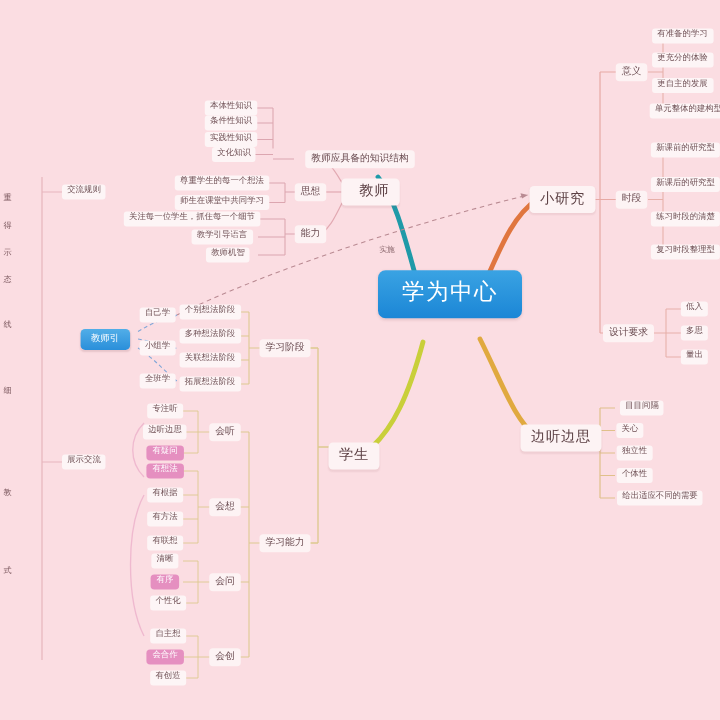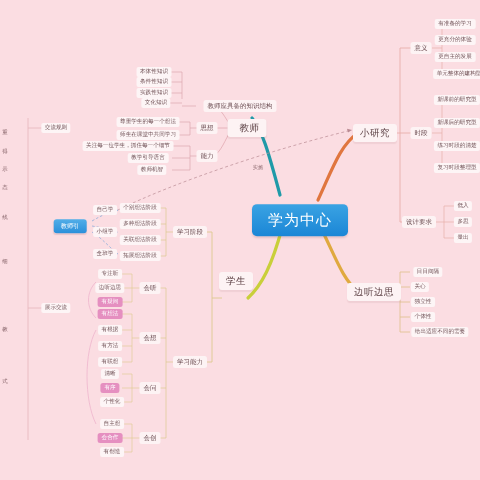--- a/index.html
+++ b/index.html
@@ -155,21 +155,21 @@
     <path d="M118,232 l-5,-1.4 l0.6,3.6 z" fill="#7fa6d8"></path>
     <path d="M118,254 l-4.6,-2.4 l-0.6,3.6 z" fill="#7fa6d8"></path>
 
     <path d="M28,118 L28,440" stroke="#e7b6bd" stroke-width="0.8" fill="none"></path>
     <path d="M28,128 L44,128 M28,308 L44,308" stroke="#e7b6bd" stroke-width="0.8" fill="none"></path>
 
     <path d="M96,282 C86,292 86,308 96,318" stroke="#efb9cf" stroke-width="0.9" fill="none"></path>
     <path d="M96,330 C84,352 84,400 96,424" stroke="#efb9cf" stroke-width="0.9" fill="none"></path>
   </svg>
 
-  <div class="node n-root" style="left:300px; top:220px;">学为中心</div>
+  <div class="node n-root" style="left:300px; top:196px;font-family:Liberation Mono, monospace;">学为中心</div>
 
   <div class="node n-cap" style="left:258px; top:168px;">实施</div>
 
   <div class="node n-l1" style="left:247px; top:128px;padding-left:12px;">教师</div>
 
   <div class="node n-l2" style="left:207px; top:128px;">思想</div>
   <div class="node n-l3" style="left:148px; top:122px;">尊重学生的每一个想法</div>
   <div class="node n-l3" style="left:148px; top:135px;">师生在课堂中共同学习</div>
 
   <div class="node n-l2" style="left:240px; top:106px;">教师应具备的知识结构</div>
@@ -195,21 +195,21 @@
   <div class="node n-l3" style="left:457px; top:100px;">新课前的研究型</div>
   <div class="node n-l3" style="left:457px; top:123px;">新课后的研究型</div>
   <div class="node n-l3" style="left:457px; top:146px;">练习时段的清楚</div>
   <div class="node n-l3" style="left:457px; top:168px;">复习时段整理型</div>
 
   <div class="node n-l2" style="left:419px; top:222px;">设计要求</div>
   <div class="node n-l3" style="left:463px; top:206px;">低入</div>
   <div class="node n-l3" style="left:463px; top:222px;">多思</div>
   <div class="node n-l3" style="left:463px; top:238px;">量出</div>
 
-  <div class="node n-l1" style="left:236px; top:281px;">学生</div>
+  <div class="node n-l1" style="left:236px; top:304px;">学生</div>
 
   <div class="node n-l2" style="left:190px; top:232px;">学习阶段</div>
   <div class="node n-l3" style="left:140px; top:208px;">个别想法阶段</div>
   <div class="node n-l3" style="left:140px; top:224px;">多种想法阶段</div>
   <div class="node n-l3" style="left:140px; top:240px;">关联想法阶段</div>
   <div class="node n-l3" style="left:140px; top:256px;">拓展想法阶段</div>
 
   <div class="node n-l2" style="left:190px; top:362px;">学习能力</div>
 
   <div class="node n-l2" style="left:150px; top:288px;">会听</div>

